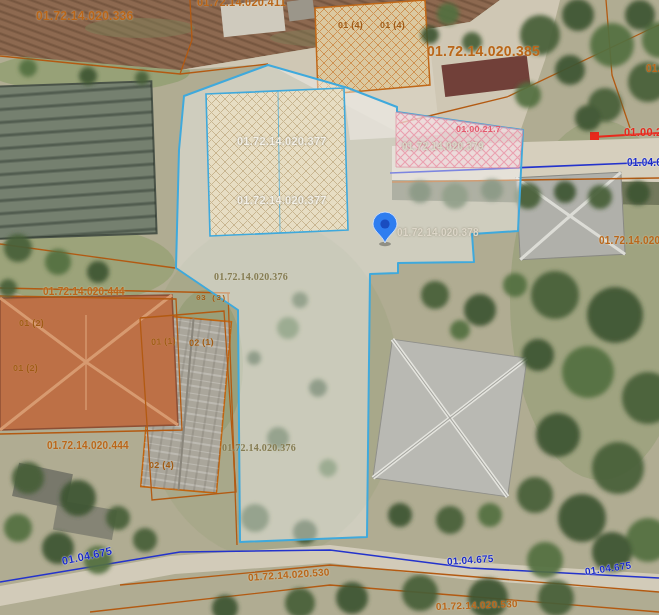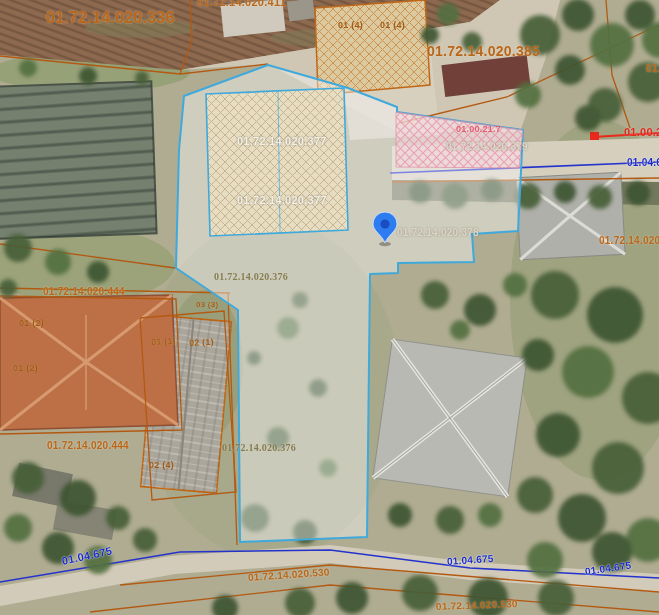--- a/index.html
+++ b/index.html
@@ -229,36 +229,36 @@
     </g>
 
     <g transform="translate(385,212)">
       <ellipse cx="0" cy="32" rx="6" ry="2.2" fill="rgba(0,0,0,0.3)"></ellipse>
       <path d="M0,31 C-3,23 -12,19 -12,12 A12,12 0 1,1 12,12 C12,19 3,23 0,31 Z" fill="#2e7df0" stroke="#dce9ff" stroke-width="0.8"></path>
       <circle cx="0" cy="12" r="4.6" fill="#1a4dc0"></circle>
     </g>
   </svg>
 
   <div class="labels-layer">
-      <span class="lbl orange" style="left: 46px; top: 10px; font-size: 16px;">01.72.14.020.336</span>
+      <span class="lbl orange" style="left: 36px; top: 10px; font-size: 12px;">01.72.14.020.336</span>
       <span class="lbl orange" style="left: 197px; top: -3px; font-size: 11px;">01.72.14.020.411</span>
       <span class="lbl darkorange" style="left: 338px; top: 21px; font-size: 9px;">01 (4)</span>
       <span class="lbl darkorange" style="left: 380px; top: 21px; font-size: 9px;">01 (4)</span>
       <span class="lbl orange" style="left: 427px; top: 44px; font-size: 14px;">01.72.14.020.385</span>
       <span class="lbl orange" style="left: 630px; top: 64px; font-size: 10px; margin-left: 16px;">01.72</span>
       <span class="lbl pink" style="left: 456px; top: 125px; font-size: 9px; text-align: center;">01.00.21.7</span>
       <span class="lbl red" style="left: 624px; top: 127px; font-size: 11px;">01.00.2</span>
-      <span class="lbl whitegray" style="left: 402px; top: 142px; font-size: 10px; padding-left: 44px;">01.72.14.020.379</span>
+      <span class="lbl whitegray" style="left: 402px; top: 142px; font-size: 10px;">01.72.14.020.379</span>
       <span class="lbl blue" style="left: 627px; top: 158px; font-size: 10px;">01.04.6</span>
       <span class="lbl white" style="left: 237px; top: 136px; font-size: 11px;">01.72.14.020.377</span>
       <span class="lbl white" style="left: 237px; top: 195px; font-size: 11px;">01.72.14.020.377</span>
       <span class="lbl whitegray" style="left: 397px; top: 228px; font-size: 10px; text-align: center;">01.72.14.020.378</span>
       <span class="lbl orange" style="left: 599px; top: 236px; font-size: 10px;">01.72.14.020</span>
       <span class="lbl olive" style="left: 214px; top: 272px; font-size: 10px;">01.72.14.020.376</span>
-      <span class="lbl darkorange" style="left: 196px; top: 301px; font-size: 8px;">03 (3)</span>
+      <span class="lbl darkorange" style="left: 196px; top: 294px; font-size: 8px; font-family: Liberation Mono, monospace;">03 (3)</span>
       <span class="lbl orange" style="left: 43px; top: 287px; font-size: 10px;">01.72.14.020.444</span>
       <span class="lbl darkorange" style="left: 19px; top: 319px; font-size: 9px;">01 (2)</span>
       <span class="lbl darkorange" style="left: 13px; top: 364px; font-size: 9px;">01 (2)</span>
       <span class="lbl darkorange" style="left: 151px; top: 338px; font-size: 9px; transform: rotate(-3deg);">01 (1)</span>
       <span class="lbl darkorange" style="left: 189px; top: 339px; font-size: 9px; transform: rotate(-3deg);">02 (1)</span>
       <span class="lbl darkorange" style="left: 149px; top: 423px; font-size: 9px; margin-top: 38px;">02 (4)</span>
       <span class="lbl orange" style="left: 47px; top: 441px; font-size: 10px;">01.72.14.020.444</span>
       <span class="lbl olive" style="left: 222px; top: 443px; font-size: 10px;">01.72.14.020.376</span>
       <span class="lbl blue" style="left: 62px; top: 556px; font-size: 11px; transform: rotate(-12deg);">01.04.675</span>
       <span class="lbl orange" style="left: 248px; top: 573px; font-size: 10px; transform: rotate(-4deg);">01.72.14.020.530</span>

